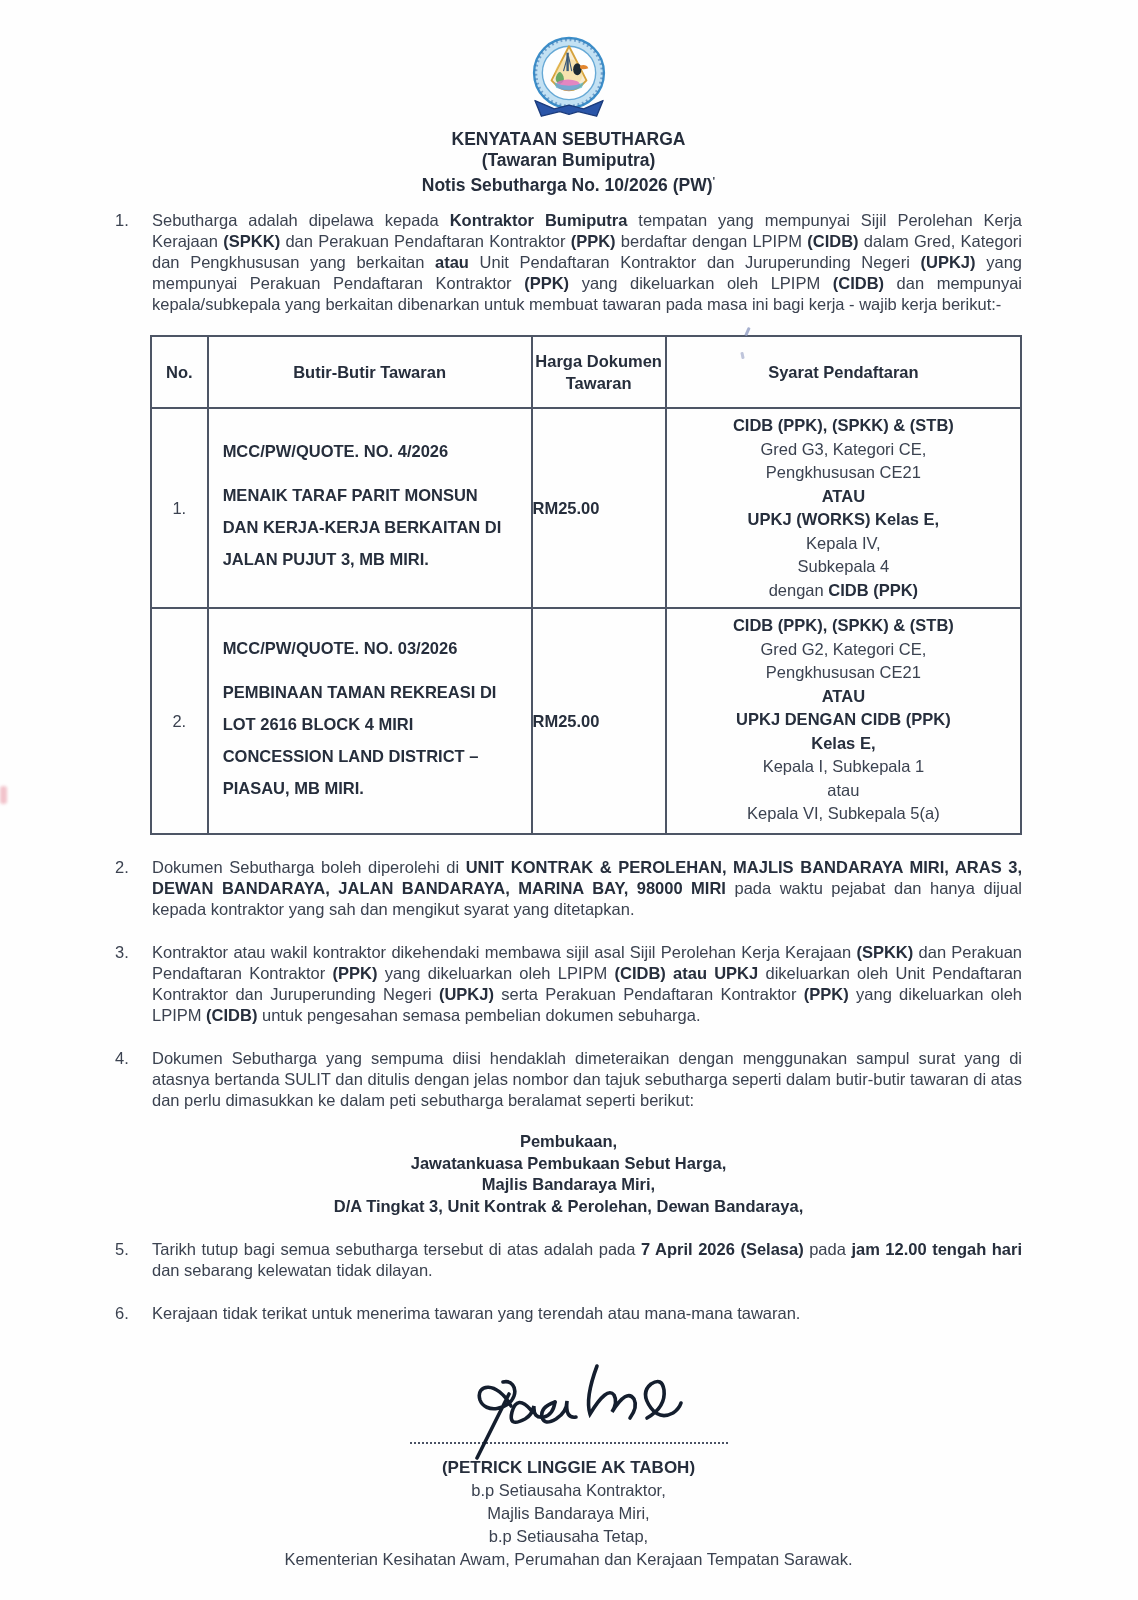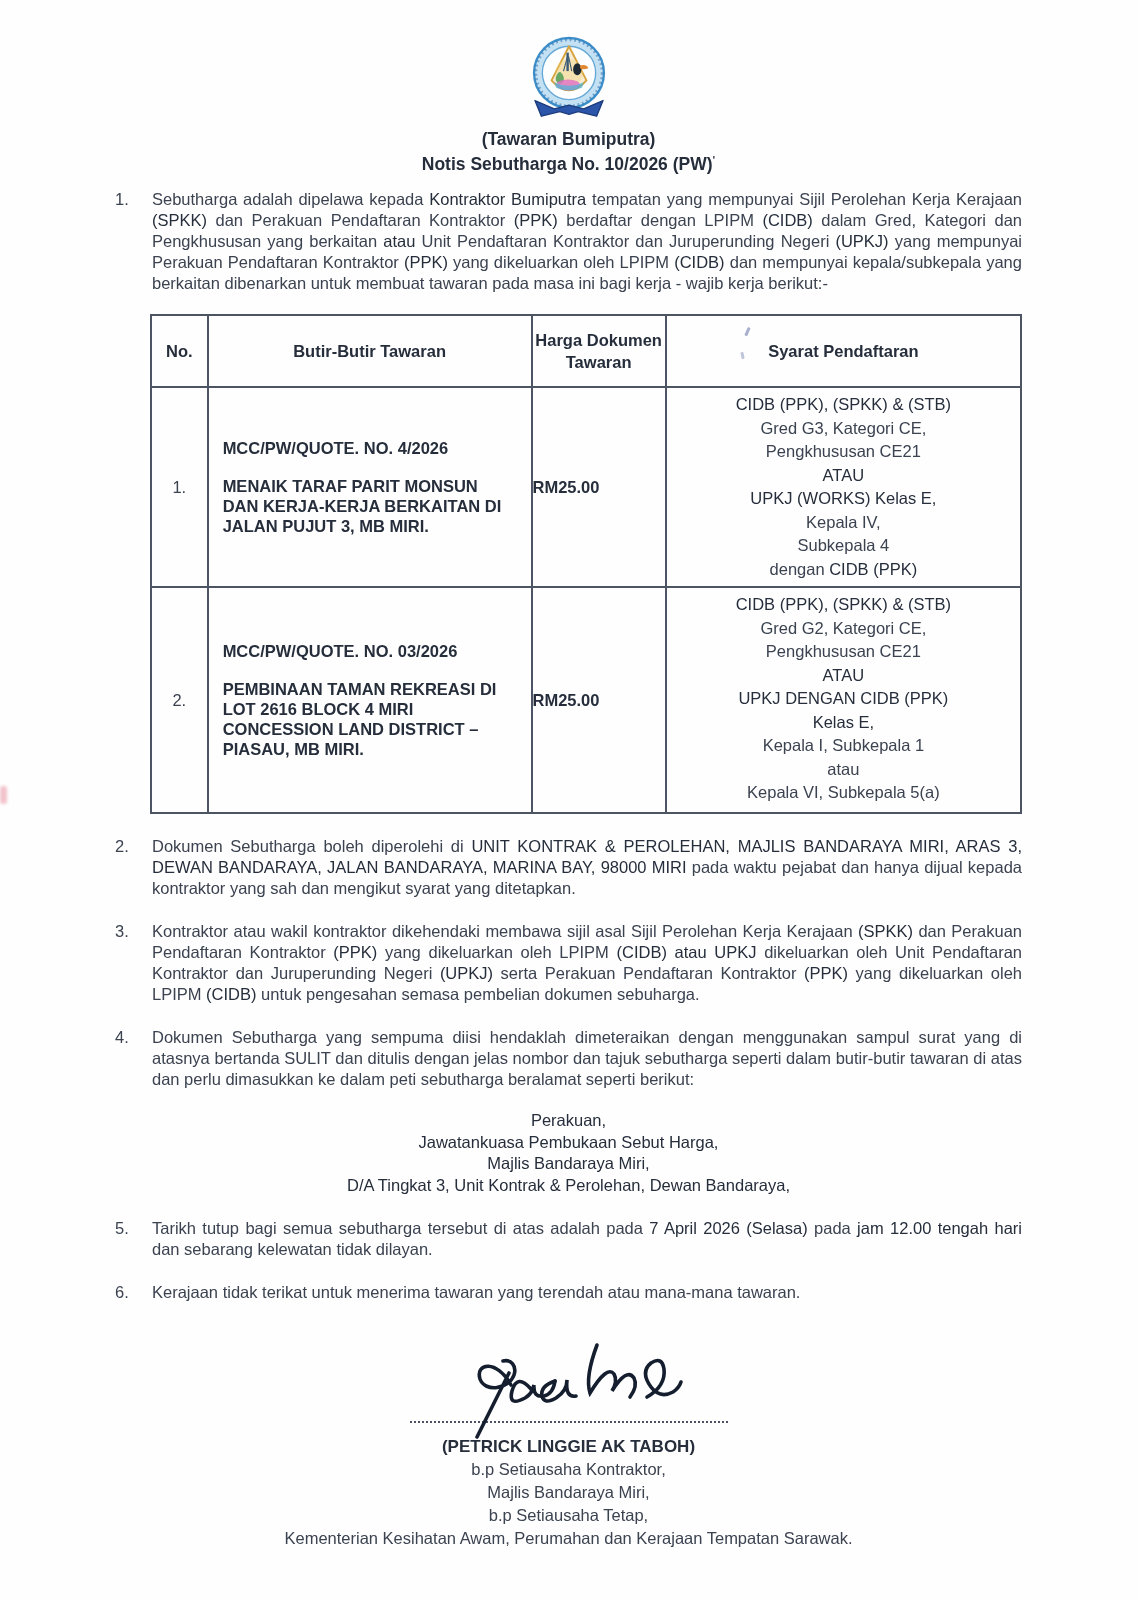--- a/index.html
+++ b/index.html
@@ -15,42 +15,42 @@
     width:1138px;
     height:1600px;
     margin:0 auto;
     background:var(--page_bg);
     color:var(--text);
     font-size:16.5px;
     line-height:21px;
     padding:34px 116px 18px 115px;
     overflow:hidden;
   }
-  .b, b, strong{font-weight:normal;color:var(--bold_text);}
+  .b, b, strong{font-weight:bold;color:var(--bold_text);}
   
   .header{text-align:center;}
   .logo{display:inline-block;margin-bottom:2px;}
   .title-line{font-weight:bold;color:var(--bold_text);font-size:17.5px;line-height:21px;}
   .notice-mark{font-size:11px;vertical-align:6px;color:var(--text);}
   
   .para{display:flex;margin-top:22px;}
   .para-no{width:37px;flex:none;}
   .para-text{flex:1;text-align:justify;}
   
   .quote-table{border-collapse:collapse;margin:20px 0 4px 35px;table-layout:fixed;border-radius:11px;}
   .quote-table th,.quote-table td{border:2px solid var(--table_border);}
   .quote-table th{font-size:16.5px;color:var(--bold_text);text-align:center;vertical-align:middle;height:72px;line-height:22px;}
   .col-no{width:57px;}
   .col-butir{width:326px;}
   .col-harga{width:135px;}
   .col-syarat{width:358px;}
   .no-cell{text-align:center;vertical-align:middle;}
   .butir-cell{vertical-align:middle;padding:14px 14px;}
   .butir-ref{font-weight:bold;color:var(--bold_text);margin-bottom:17px;}
-  .butir-title{font-weight:bold;color:var(--bold_text);line-height:20px;}
+  .butir-title{font-weight:bold;color:var(--bold_text);line-height:32px;}
   .price-cell{text-align:left;vertical-align:middle;font-weight:bold;color:var(--bold_text);}
   .syarat-cell{text-align:center;vertical-align:top;padding:5px 18px;line-height:23.5px;}
   .row-1 td{height:196px;}
   .row-2 td{height:226px;}
   
   .address{margin-top:20px;text-align:center;line-height:21.5px;}
   .address .line{font-weight:bold;color:var(--bold_text);}
   
   .signature{margin-top:30px;text-align:center;position:relative;}
   .sig-scrawl{display:block;margin:0 auto -20px auto;position:relative;z-index:2;}
@@ -83,20 +83,21 @@
         <rect x="47.2" y="20" width="2.6" height="20" fill="#3c5a78"></rect>
         <path d="M44 40 L48.5 24 M53 40 L49.5 24" stroke="#3c5a78" stroke-width="1.2" fill="none"></path>
         <path d="M36 46 q4 -10 8 0 q2 6 -4 8 q-6 -2 -4 -8" fill="#4f9e57" opacity="0.85"></path>
         <ellipse cx="59" cy="38" rx="4.5" ry="6.5" fill="#1d2a33"></ellipse>
         <path d="M62 34 q7 -2 9 3 q-6 2 -9 0 Z" fill="#e2862f"></path>
         <ellipse cx="49" cy="55" rx="13" ry="6" fill="#df6fc6" opacity="0.8"></ellipse>
         <path d="M34 52 q16 8 32 0 l-2 6 q-14 6 -28 0 Z" fill="#49b6d6" opacity="0.7"></path>
         <path d="M13 72 L34 81 L50 77 L66 81 L87 72 L80 89 L60 84 L50 87 L40 84 L20 89 Z" fill="#2a55a8" stroke="#1c3c7c" stroke-width="1.5" stroke-linejoin="round"></path>
       </svg>
     </span>
+    <div class="title-line">KENYATAAN SEBUTHARGA</div>
     <div class="title-line">(Tawaran Bumiputra)</div>
     <div class="title-line"><span>Notis Sebutharga No. 10/2026 (PW)</span><span class="notice-mark">'</span></div>
   </div>
 
   <div class="para" style="margin-top:14px;">
     <span class="para-no">1.</span>
     <div class="para-text"><span>Sebutharga adalah dipelawa kepada </span><span class="b">Kontraktor Bumiputra</span><span> tempatan yang mempunyai Sijil Perolehan Kerja Kerajaan </span><span class="b">(SPKK)</span><span> dan Perakuan Pendaftaran Kontraktor </span><span class="b">(PPK)</span><span> berdaftar dengan LPIPM </span><span class="b">(CIDB)</span><span> dalam Gred, Kategori dan Pengkhususan yang berkaitan </span><span class="b">atau</span><span> Unit Pendaftaran Kontraktor dan Juruperunding Negeri </span><span class="b">(UPKJ)</span><span> yang mempunyai Perakuan Pendaftaran Kontraktor </span><span class="b">(PPK)</span><span> yang dikeluarkan oleh LPIPM </span><span class="b">(CIDB)</span><span> dan mempunyai kepala/subkepala yang berkaitan dibenarkan untuk membuat tawaran pada masa ini bagi kerja - wajib kerja berikut:-</span></div>
   </div>
 
   <table class="quote-table">
@@ -162,21 +163,21 @@
     <span class="para-no">3.</span>
     <div class="para-text"><span>Kontraktor atau wakil kontraktor dikehendaki membawa sijil asal Sijil Perolehan Kerja Kerajaan </span><span class="b">(SPKK)</span><span> dan Perakuan Pendaftaran Kontraktor </span><span class="b">(PPK)</span><span> yang dikeluarkan oleh LPIPM </span><span class="b">(CIDB) atau UPKJ</span><span> dikeluarkan oleh Unit Pendaftaran Kontraktor dan Juruperunding Negeri </span><span class="b">(UPKJ)</span><span> serta Perakuan Pendaftaran Kontraktor </span><span class="b">(PPK)</span><span> yang dikeluarkan oleh LPIPM </span><span class="b">(CIDB)</span><span> untuk pengesahan semasa pembelian dokumen sebuharga.</span></div>
   </div>
 
   <div class="para">
     <span class="para-no">4.</span>
     <div class="para-text"><span>Dokumen Sebutharga yang sempuma diisi hendaklah dimeteraikan dengan menggunakan sampul surat yang di atasnya bertanda SULIT dan ditulis dengan jelas nombor dan tajuk sebutharga seperti dalam butir-butir tawaran di atas dan perlu dimasukkan ke dalam peti sebutharga beralamat seperti berikut:</span></div>
   </div>
 
   <div class="address">
-      <div class="line"><span class="b">Perakuan,</span></div>
+      <div class="line"><span class="b">Pembukaan,</span></div>
       <div class="line"><span class="b">Jawatankuasa Pembukaan Sebut Harga,</span></div>
       <div class="line"><span class="b">Majlis Bandaraya Miri,</span></div>
       <div class="line"><span class="b">D/A Tingkat 3, Unit Kontrak &amp; Perolehan, Dewan Bandaraya,</span></div>
     </div>
 
   <div class="para">
     <span class="para-no">5.</span>
     <div class="para-text"><span>Tarikh tutup bagi semua sebutharga tersebut di atas adalah pada </span><span class="b">7 April 2026 (Selasa)</span><span> pada </span><span class="b">jam 12.00 tengah hari</span><span> dan sebarang kelewatan tidak dilayan.</span></div>
   </div>
 

